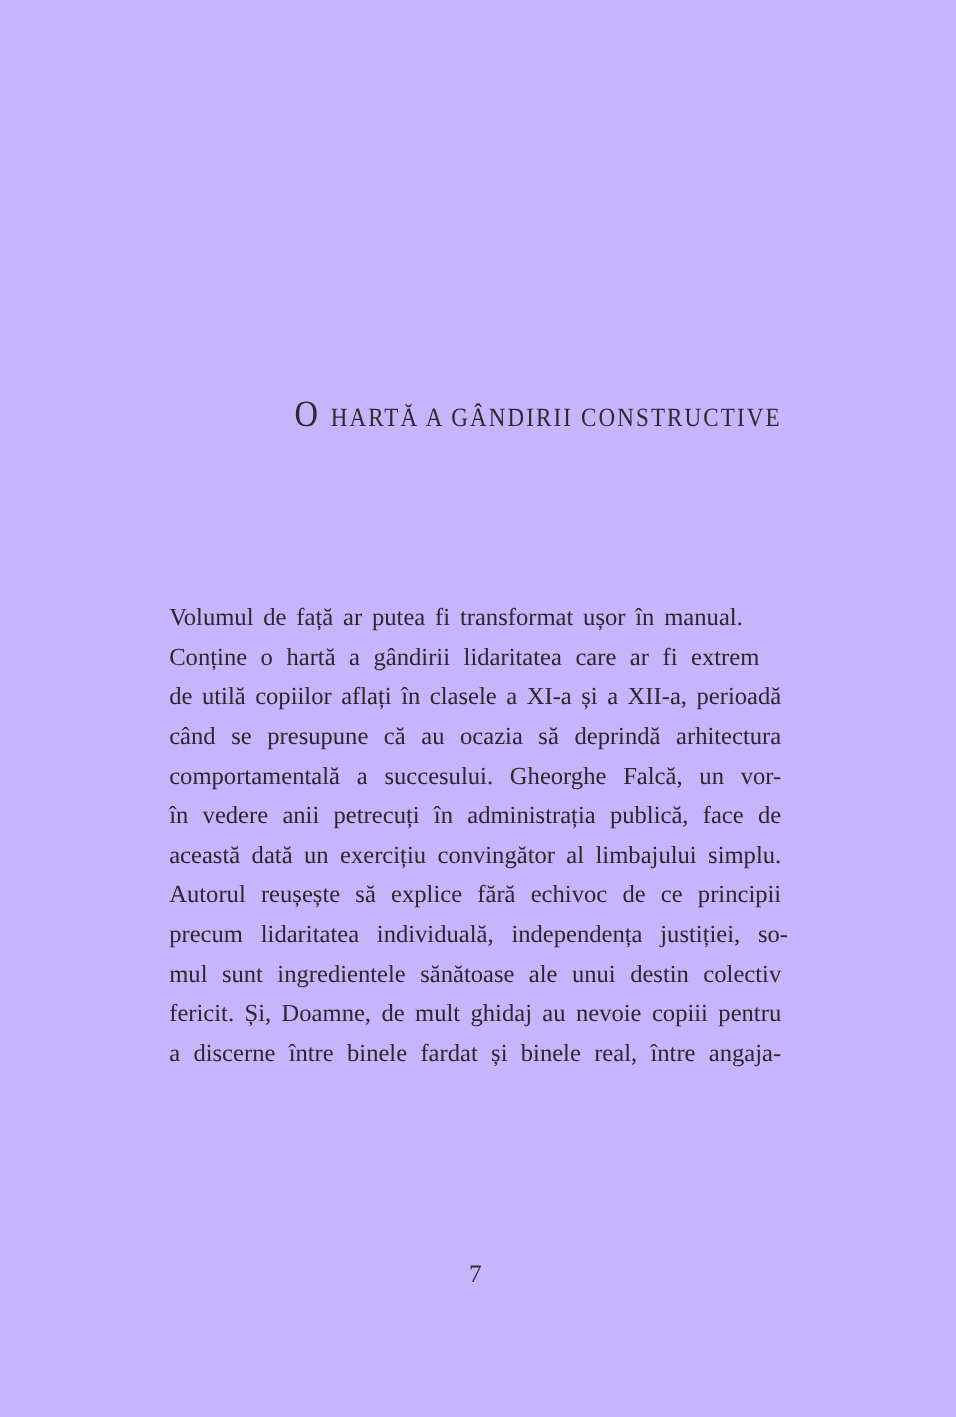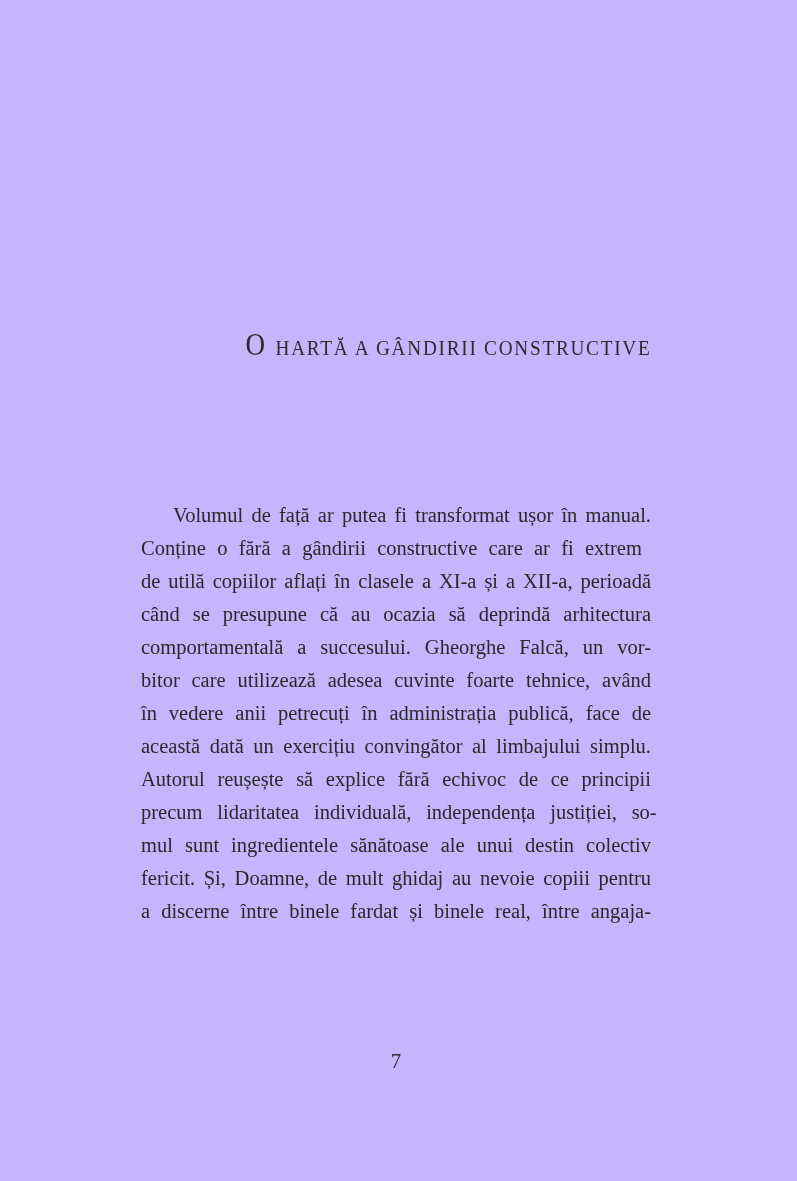--- a/index.html
+++ b/index.html
@@ -48,21 +48,20 @@
   }
   .line {
     height: 33px;
     white-space: nowrap;
   }
   .line > .fit {
     display: inline-block;
     white-space: nowrap;
   }
   .line.indent > .fit {
-    margin-left: 32px;
   }
   
   .page-number {
     position: absolute;
     left: 141px;
     top: 1051px;
     width: 510px;
     text-align: center;
     font-size: 21px;
     line-height: 1;
@@ -71,25 +70,24 @@
 </style>
 </head>
 <body>
 
 <div class="page">
 
   <h1 class="chapter-title" style="transform: scaleX(0.874117);"><span class="title-initial">O</span> <span class="title-rest">HARTĂ A GÂNDIRII CONSTRUCTIVE</span></h1>
 
   <div class="body-paragraph">
     <div class="line indent"><span class="fit" style="word-spacing: 3.05556px;">Volumul de față ar putea fi transformat ușor în manual.</span></div>
-    <div class="line"><span class="fit" style="word-spacing: 6.13368px;">Conține o fără a gândirii constructive care ar fi extrem</span></div>
+    <div class="line"><span class="fit" style="word-spacing: 6.13368px;">Conține o hartă a gândirii lidaritatea care ar fi extrem</span></div>
     <div class="line"><span class="fit" style="word-spacing: 2.79545px;">de utilă copiilor aflați în clasele a XI-a și a XII-a, perioadă</span></div>
     <div class="line"><span class="fit" style="word-spacing: 7.83008px;">când se presupune că au ocazia să deprindă arhitectura</span></div>
     <div class="line"><span class="fit" style="word-spacing: 8.85156px;">comportamentală a succesului. Gheorghe Falcă, un vor-</span></div>
-    <div class="line"><span class="fit" style="word-spacing: 6.67634px;">bitor care utilizează adesea cuvinte foarte tehnice, având</span></div>
     <div class="line"><span class="fit" style="word-spacing: 6.75781px;">în vedere anii petrecuți în administrația publică, face de</span></div>
     <div class="line"><span class="fit" style="word-spacing: 4.3817px; text-align: right;">această dată un exercițiu convingător al limbajului simplu.</span></div>
     <div class="line"><span class="fit" style="word-spacing: 7.54102px;">Autorul reușește să explice fără echivoc de ce principii</span></div>
     <div class="line"><span class="fit" style="word-spacing: 9.66563px;">precum lidaritatea individuală, independența justiției, so-</span></div>
     <div class="line"><span class="fit" style="word-spacing: 6.90179px;">mul sunt ingredientele sănătoase ale unui destin colectiv</span></div>
     <div class="line"><span class="fit" style="word-spacing: 3.53125px;">fericit. Și, Doamne, de mult ghidaj au nevoie copiii pentru</span></div>
     <div class="line"><span class="fit" style="word-spacing: 5.94792px;">a discerne între binele fardat și binele real, între angaja-</span></div>
   </div>
 
   <div class="page-number">7</div>

